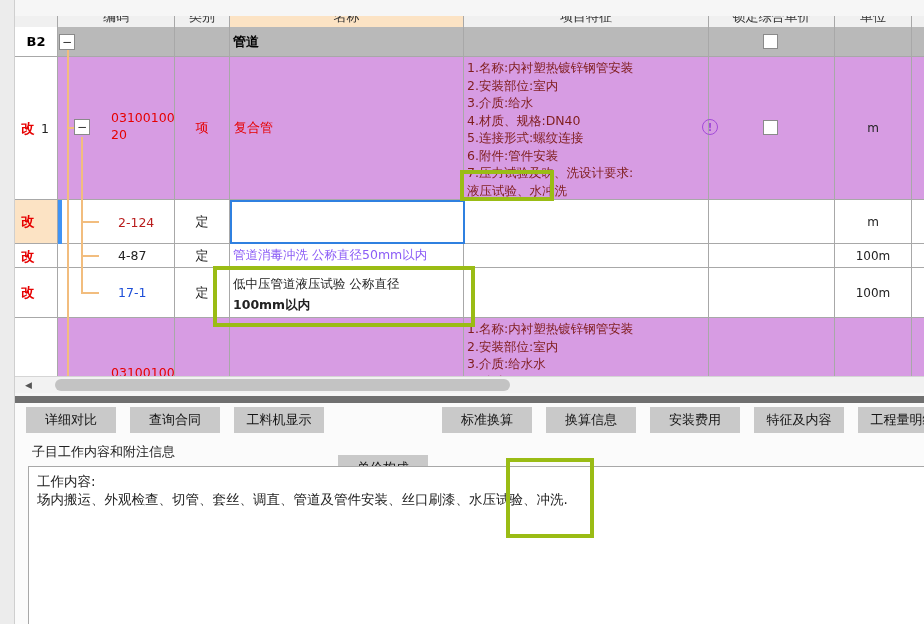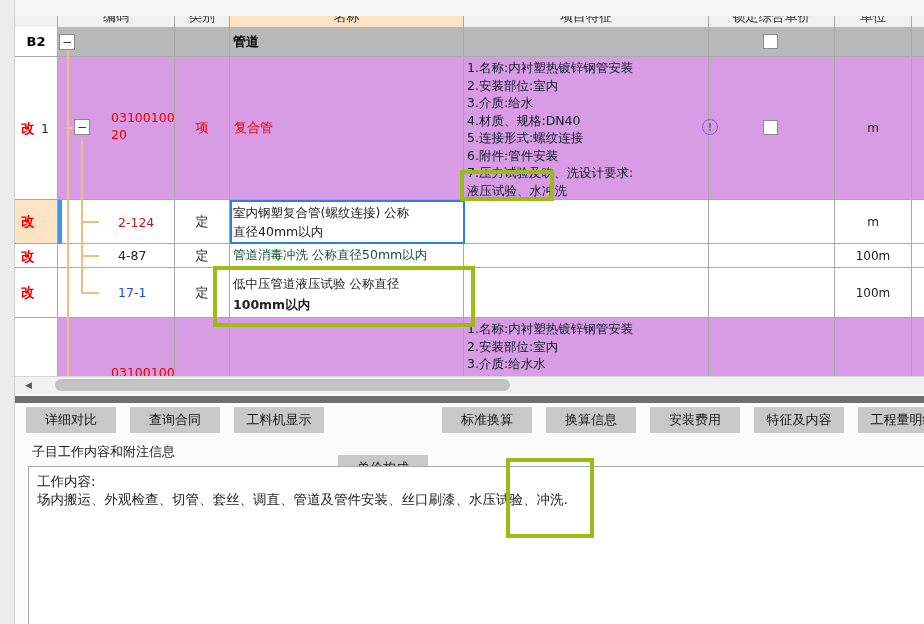--- a/index.html
+++ b/index.html
@@ -28,21 +28,21 @@
   .hdr .c3{background:#fce3c4;border-bottom:3px solid #2a7fe0;}
   
   .grp .cell{background:#b9b9b9;}
   .grp .c0{background:#fff;}
   .bold{font-weight:bold;}
   
   .tree-line{position:absolute;background:#f2bd7e;z-index:3;}
   .expander{position:absolute;width:16px;height:16px;background:#fff;border:1px solid #8a8a8a;z-index:4;
             display:flex;align-items:center;justify-content:center;font-size:12px;line-height:12px;color:#333;cursor:pointer;}
   .checkbox{position:absolute;width:15px;height:15px;background:#fff;border:1px solid #8a8a8a;}
-  .feat{position:absolute;left:3px;top:2px;font-size:12.5px;line-height:17.5px;color:#0f172a;white-space:nowrap;}
+  .feat{position:absolute;left:3px;top:2px;font-size:12.5px;line-height:17.5px;color:#7f1d1d;white-space:nowrap;}
   .code{position:absolute;font-size:12.5px;white-space:nowrap;}
   .nm{position:absolute;left:3px;font-size:12.5px;color:#222;line-height:19px;}
   .unit-txt{font-size:12px;color:#222;}
   .flag{position:absolute;font-size:13.5px;font-weight:bold;color:#e60000;}
   
   .warn{position:absolute;width:16px;height:16px;border:1.6px solid #a24bd8;border-radius:50%;
         color:#a24bd8;font-size:11px;font-weight:bold;display:flex;align-items:center;justify-content:center;z-index:4;}
   
   .sel-cell{position:absolute;border:2px solid #2f80e0;z-index:5;pointer-events:none;}
   .sel-strip{position:absolute;background:#3f93f5;z-index:5;}
@@ -135,39 +135,35 @@
   </div>
 
   <div class="row" style="top:200px;height:44px;background:#fff;">
     <div class="cell c0" style="background:#fce3c4;">
       <span class="flag" style="left:6px;top:13px;">改</span>
     </div>
     <div class="cell c1">
       <div class="code" style="left:60px;top:15px;color:#b91c1c;">2-124</div>
     </div>
     <div class="cell c2 center" style="font-size:13px;color:#222;">定</div>
-    <div class="cell c3">
-      <div class="nm" style="top:3px;">室内钢塑复合管(螺纹连接) 公称</div>
-      <div class="nm" style="top:22px;">直径40mm以内</div>
-    </div>
     <div class="cell c4"></div>
     <div class="cell c5"></div>
     <div class="cell c6 center unit-txt">m</div>
     <div class="cell c7"></div>
   </div>
 
   <div class="row" style="top:244px;height:24px;background:#fff;">
     <div class="cell c0">
       <span class="flag" style="left:6px;top:4px;">改</span>
     </div>
     <div class="cell c1">
       <div class="code" style="left:60px;top:4px;color:#222;">4-87</div>
     </div>
     <div class="cell c2 center" style="font-size:13px;color:#222;">定</div>
-    <div class="cell c3 vcenter" style="padding-left:3px;font-size:12.5px;color:#14532d;">管道消毒冲洗 公称直径50mm以内</div>
+    <div class="cell c3 vcenter" style="padding-left:3px;font-size:12.5px;color:#8b5cf6;">管道消毒冲洗 公称直径50mm以内</div>
     <div class="cell c4"></div>
     <div class="cell c5"></div>
     <div class="cell c6 center unit-txt">100m</div>
     <div class="cell c7"></div>
   </div>
 
   <div class="row" style="top:268px;height:50px;background:#fff;">
     <div class="cell c0">
       <span class="flag" style="left:6px;top:16px;">改</span>
     </div>

